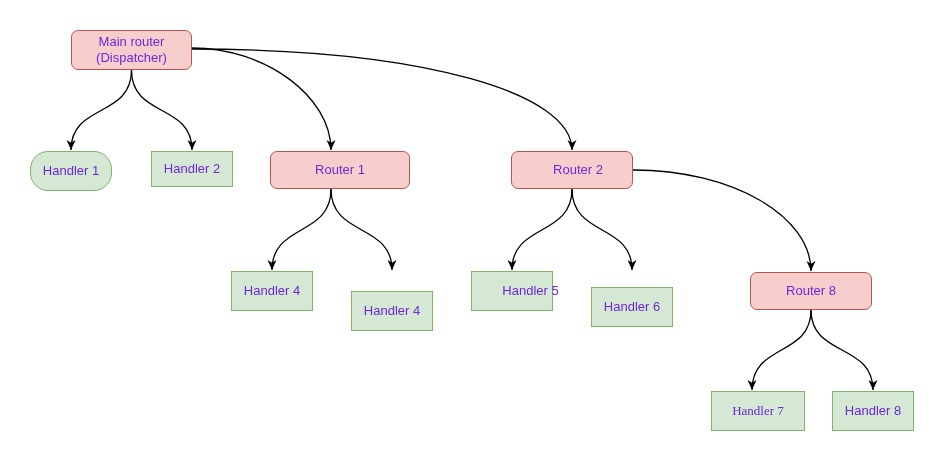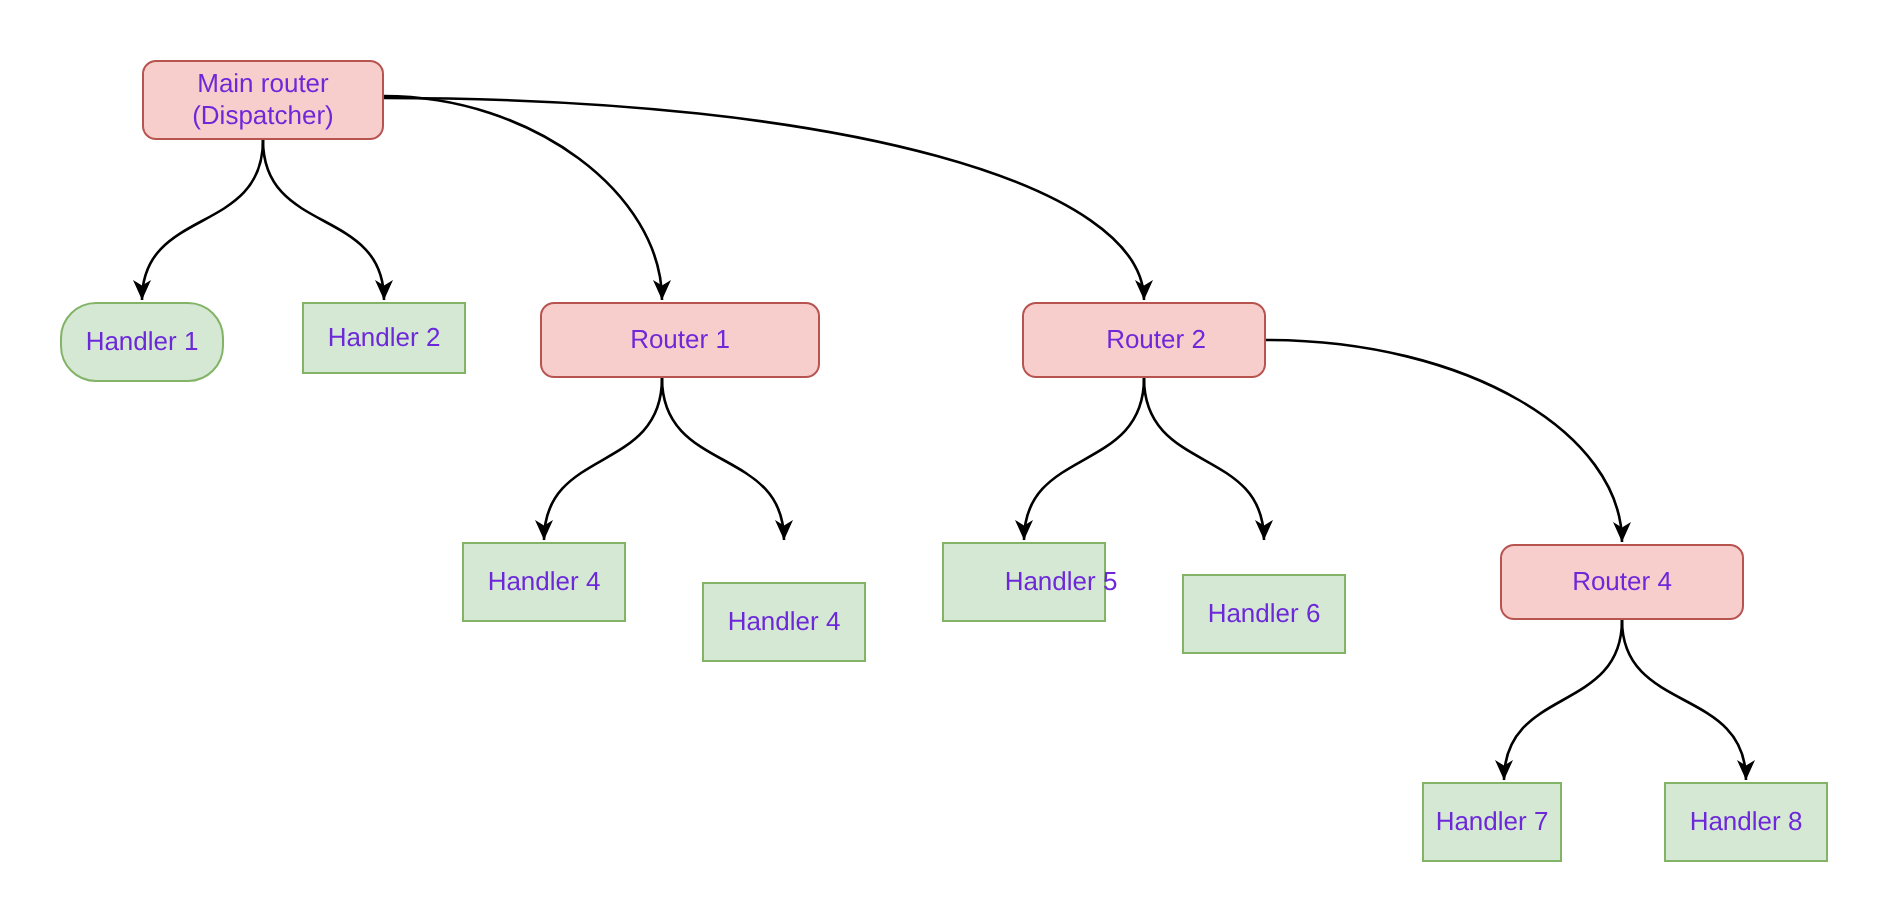--- a/index.html
+++ b/index.html
@@ -106,24 +106,24 @@
 
   <div class="node handler" style="left:471px; top:271px; width:82px; height:40px;padding-left:37px;">
     <span>Handler 5</span>
   </div>
 
   <div class="node handler" style="left:591px; top:271px; width:82px; height:40px;margin-top:16px;">
     <span>Handler 6</span>
   </div>
 
   <div class="node router" style="left:750px; top:272px; width:122px; height:38px;">
-    <span>Router 4</span>
+    <span>Router 8</span>
   </div>
 
-  <div class="node handler" style="left:711px; top:391px; width:70px; height:40px;">
+  <div class="node handler" style="left:711px; top:391px; width:94px; height:40px;font-family:Liberation Serif, serif;">
     <span>Handler 7</span>
   </div>
 
   <div class="node handler" style="left:832px; top:391px; width:82px; height:40px;">
     <span>Handler 8</span>
   </div>
 
 </div>
 
 </body></html>

